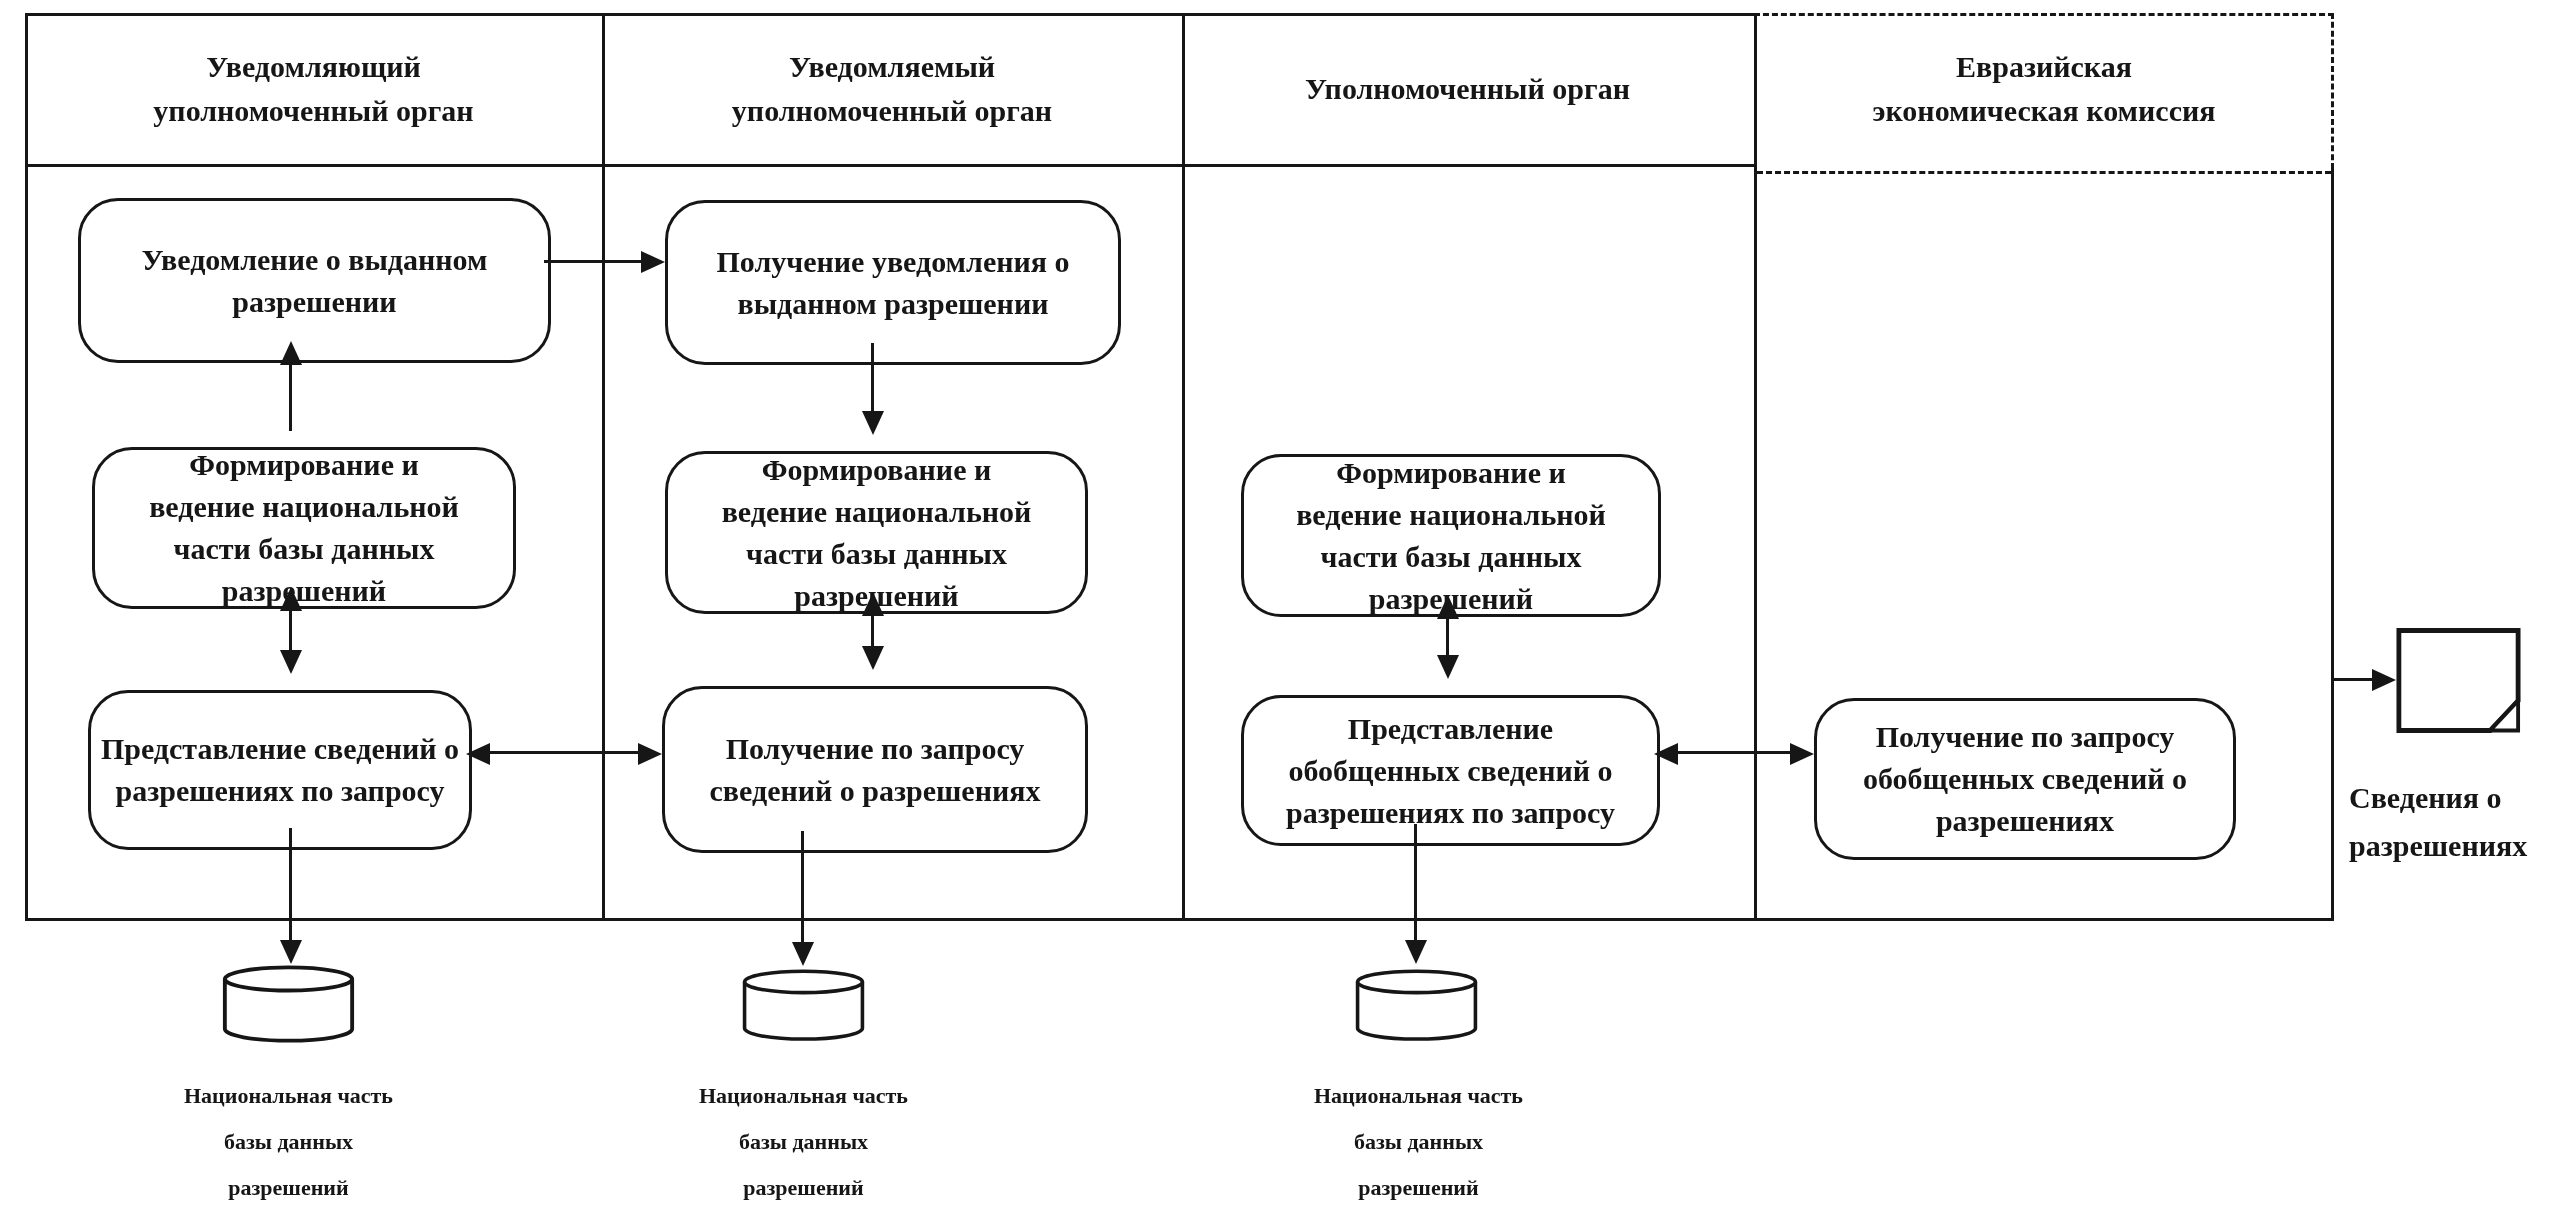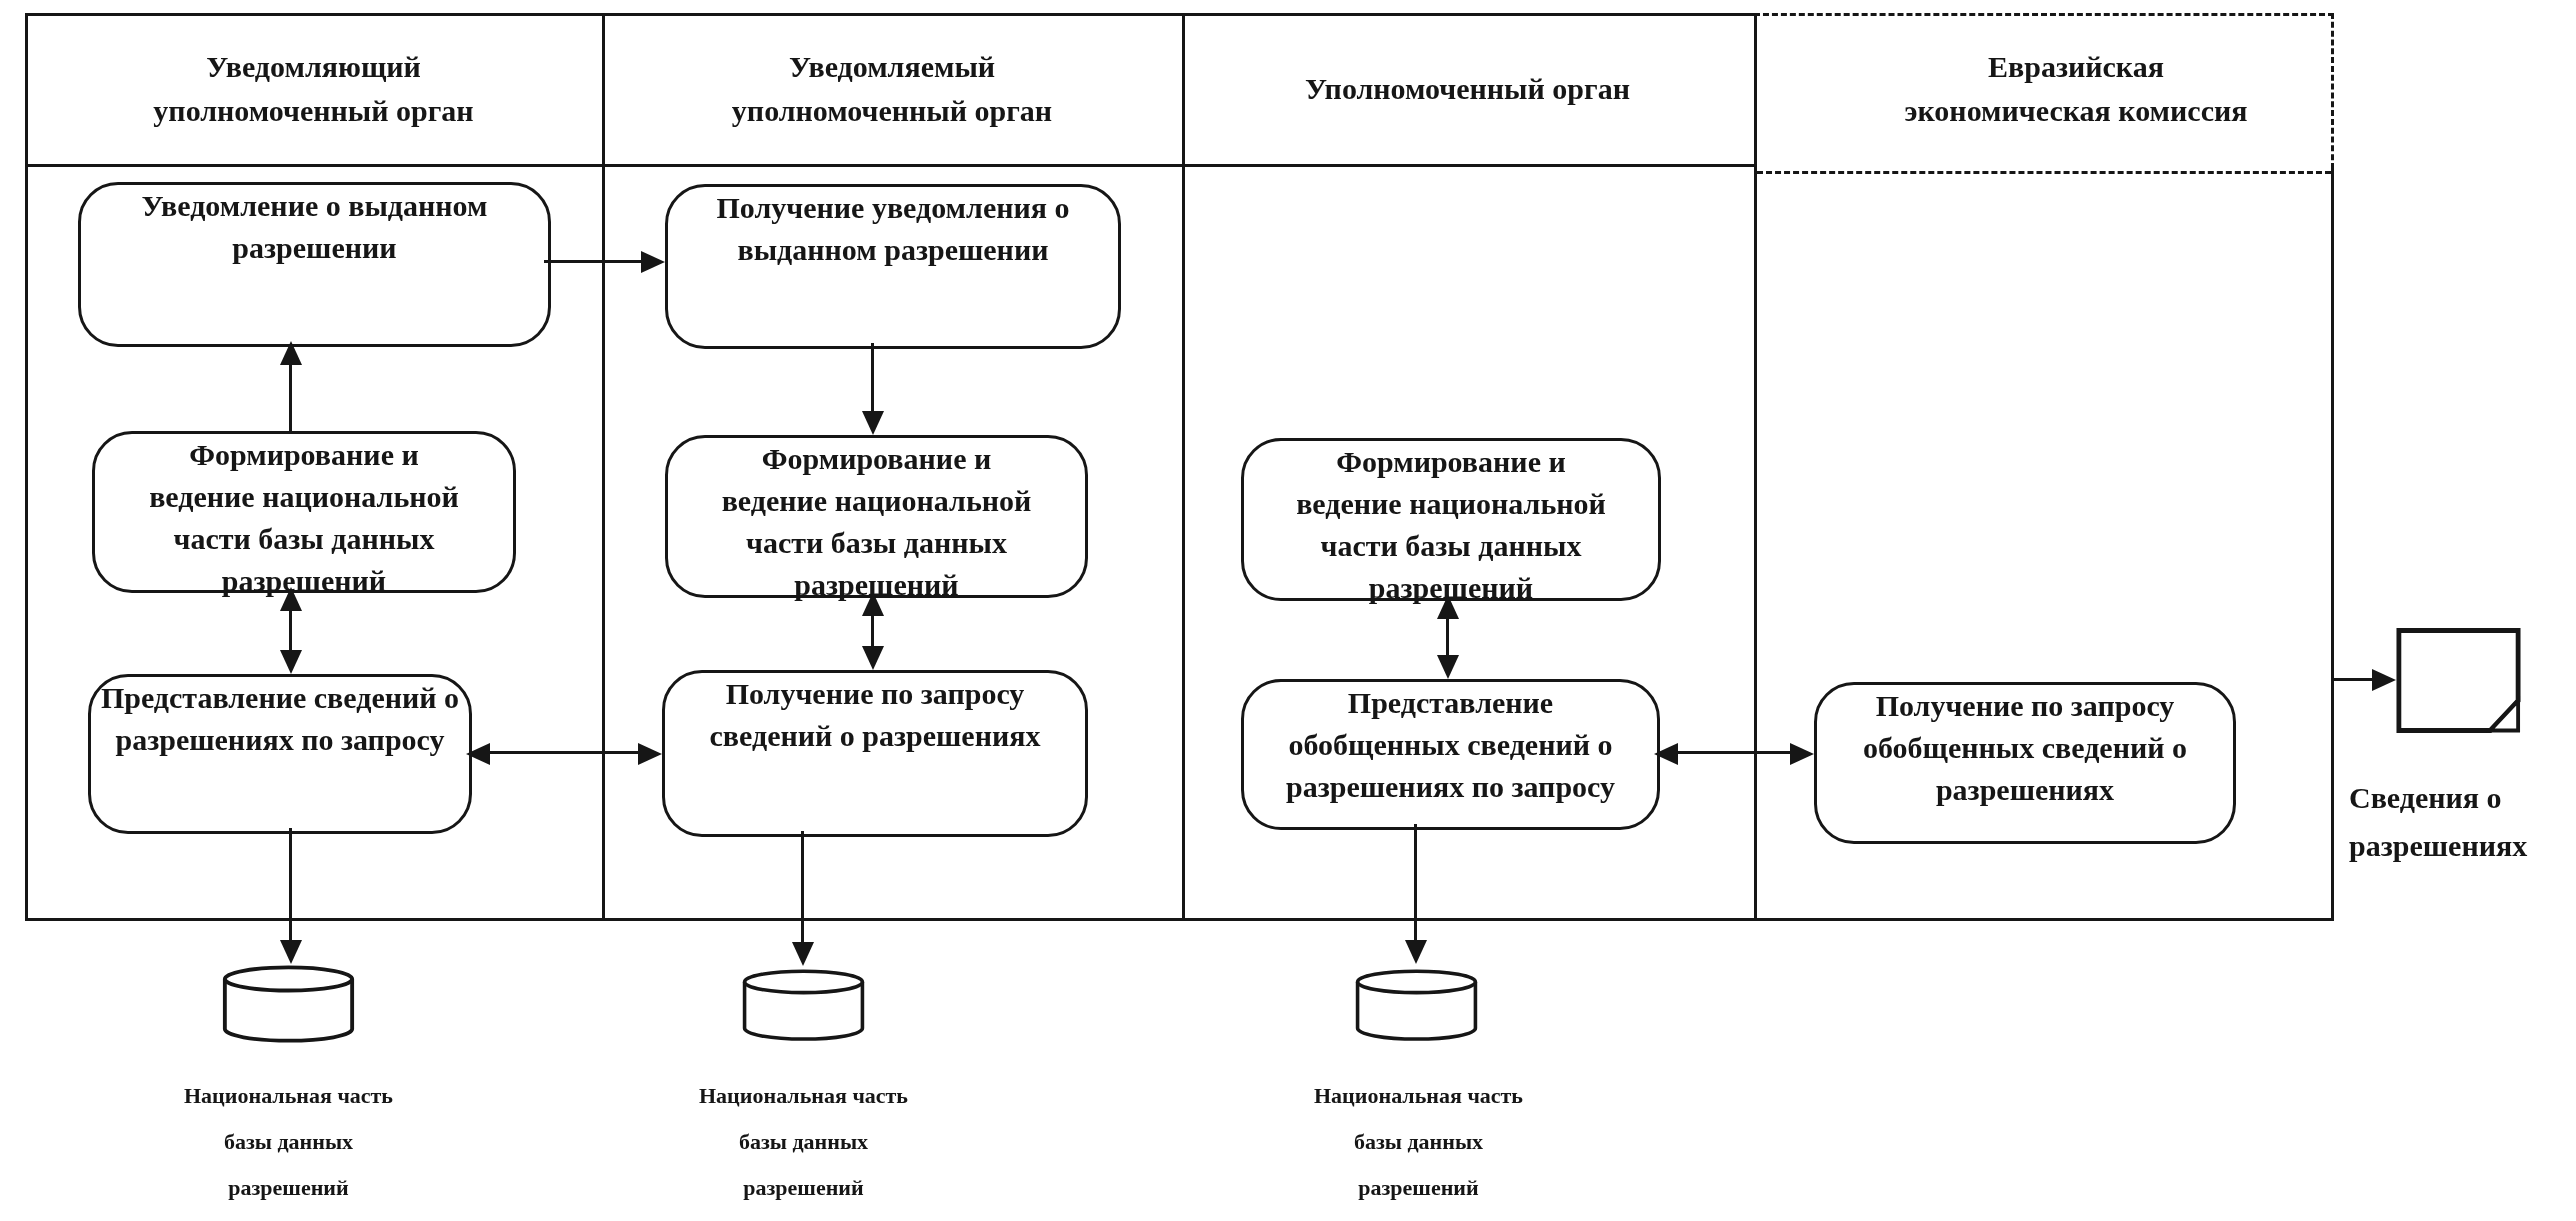--- a/index.html
+++ b/index.html
@@ -19,22 +19,22 @@
   
   .lane-header{
     position:absolute; top:13px; height:151px;
     display:flex; align-items:center; justify-content:center;
     font-size:30px; line-height:44px;
   }
   
   .pbox{
     position:absolute; background:var(--paper);
     border:3px solid var(--ink); border-radius:40px;
-    display:flex; justify-content:center;
-    font-size:30px; line-height:42px;
+    display:flex; align-items:center; justify-content:center;
+    font-size:30px; line-height:42px;margin-top:16px;
   }
   
   .ah{ position:absolute; width:0; height:0; }
   .ah-up{ border-left:11px solid transparent; border-right:11px solid transparent; border-bottom:24px solid var(--ink); }
   .ah-down{ border-left:11px solid transparent; border-right:11px solid transparent; border-top:24px solid var(--ink); }
   .ah-left{ border-top:11px solid transparent; border-bottom:11px solid transparent; border-right:24px solid var(--ink); }
   .ah-right{ border-top:11px solid transparent; border-bottom:11px solid transparent; border-left:24px solid var(--ink); }
   .dblabel{
     position:absolute; font-size:22px; line-height:46px; text-align:center; white-space:pre;
   }
@@ -64,21 +64,21 @@
     <div class="txt">Уведомляющий
 уполномоченный орган</div>
   </div>
   <div class="lane-header" style="left:602px;  width:580px;">
     <div class="txt">Уведомляемый
 уполномоченный орган</div>
   </div>
   <div class="lane-header" style="left:1182px; width:571px;">
     <div class="txt">Уполномоченный орган</div>
   </div>
-  <div class="lane-header" style="left:1754px; width:580px;padding-left:32px;">
+  <div class="lane-header" style="left:1754px; width:580px;">
     <div class="txt">Евразийская
 экономическая комиссия</div>
   </div>
 
   <div class="pbox" style="left:78px;   top:182px; width:467px; height:159px;">
     <div class="txt">Уведомление о выданном
 разрешении</div>
   </div>
   <div class="pbox" style="left:665px;  top:184px; width:450px; height:159px;">
     <div class="txt">Получение уведомления о

